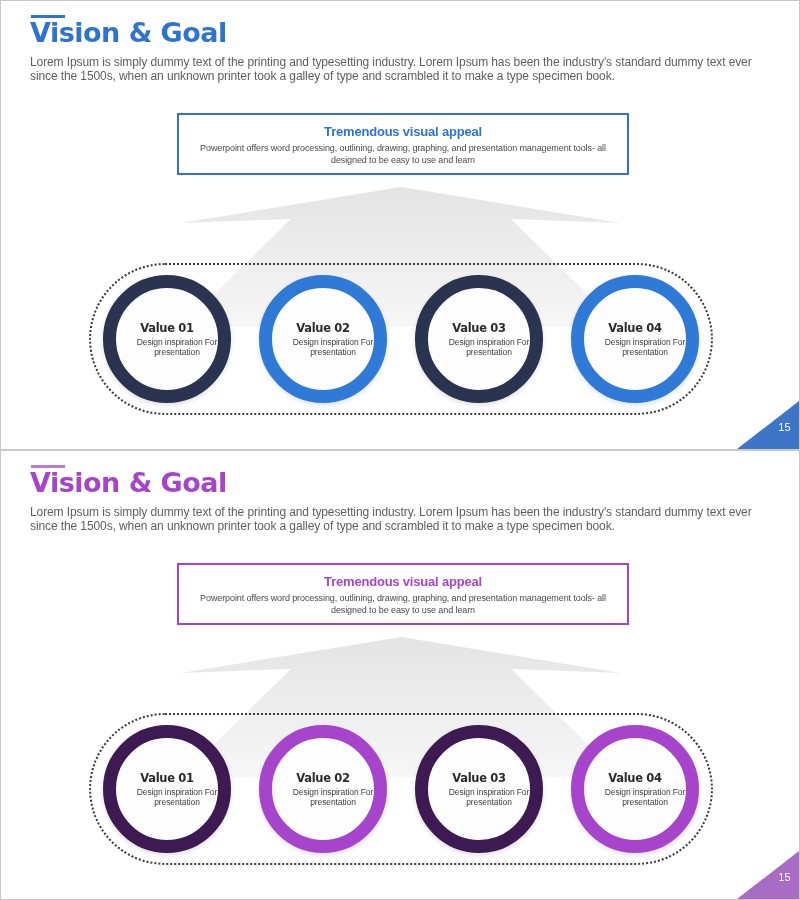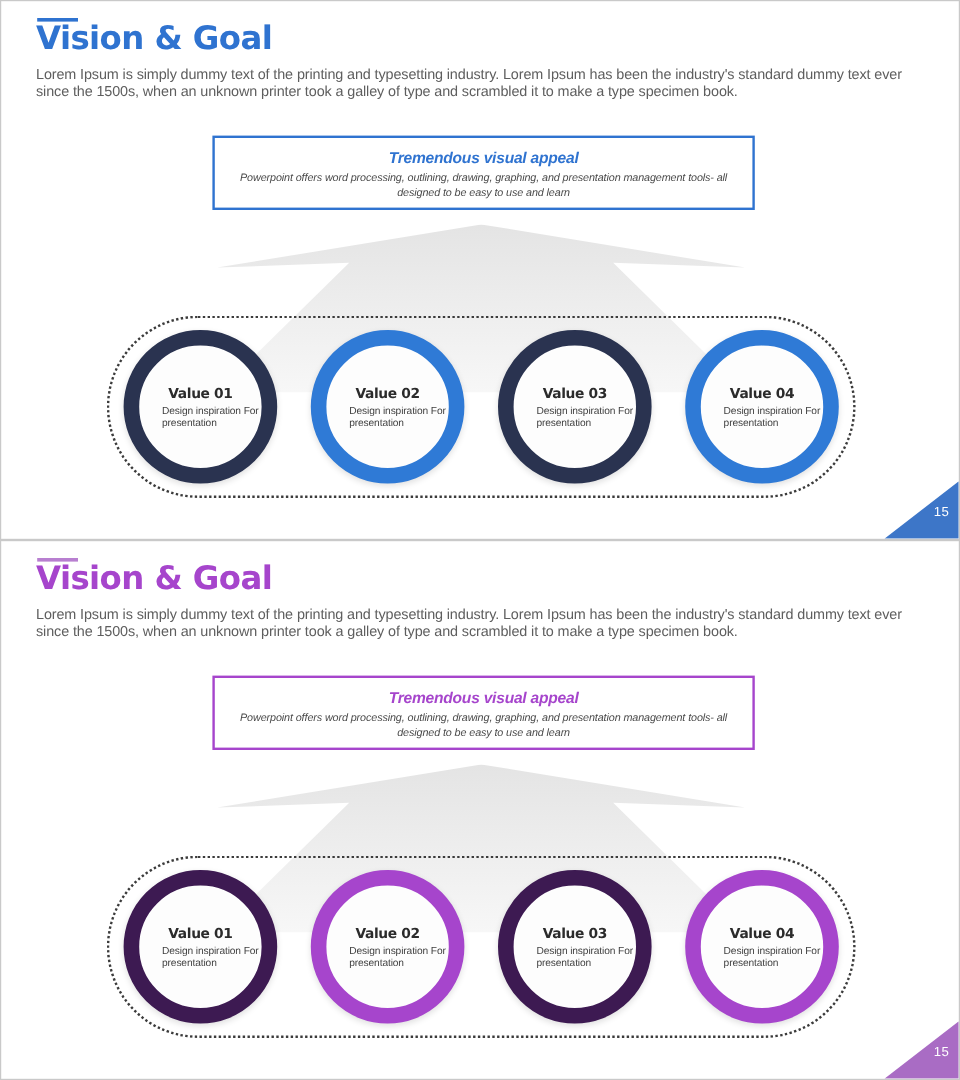--- a/index.html
+++ b/index.html
@@ -71,21 +71,20 @@
     left: 176px;
     top: 112px;
     width: 452px;
     height: 62px;
     box-sizing: border-box;
     border: 2px solid #2f73d0;
     background: #ffffff;
     text-align: center;
     padding-top: 8px;
     z-index: 5;
-    font-style: italic;
   }
   .callout-title {
     font-size: 13px;
     font-weight: bold;
     line-height: 18px;
     letter-spacing: -0.2px;
   }
   .callout-body {
     font-size: 9px;
     line-height: 12px;
@@ -136,20 +135,21 @@
     height: 128px;
     border-radius: 50%;
     box-sizing: border-box;
     border-width: 13px;
     border-style: solid;
     background: #fdfdfd;
     display: flex;
     flex-direction: column;
     align-items: center;
     justify-content: center;
+    text-align: center;
     box-shadow: 0 2px 5px rgba(0,0,0,0.13);
   }
   .circle-title {
     font-family: "DejaVu Sans", sans-serif;
     font-size: 11.5px;
     font-weight: bold;
     color: #2b2b2b;
     letter-spacing: -0.3px;
     line-height: 14px;
     margin-bottom: 2px;

